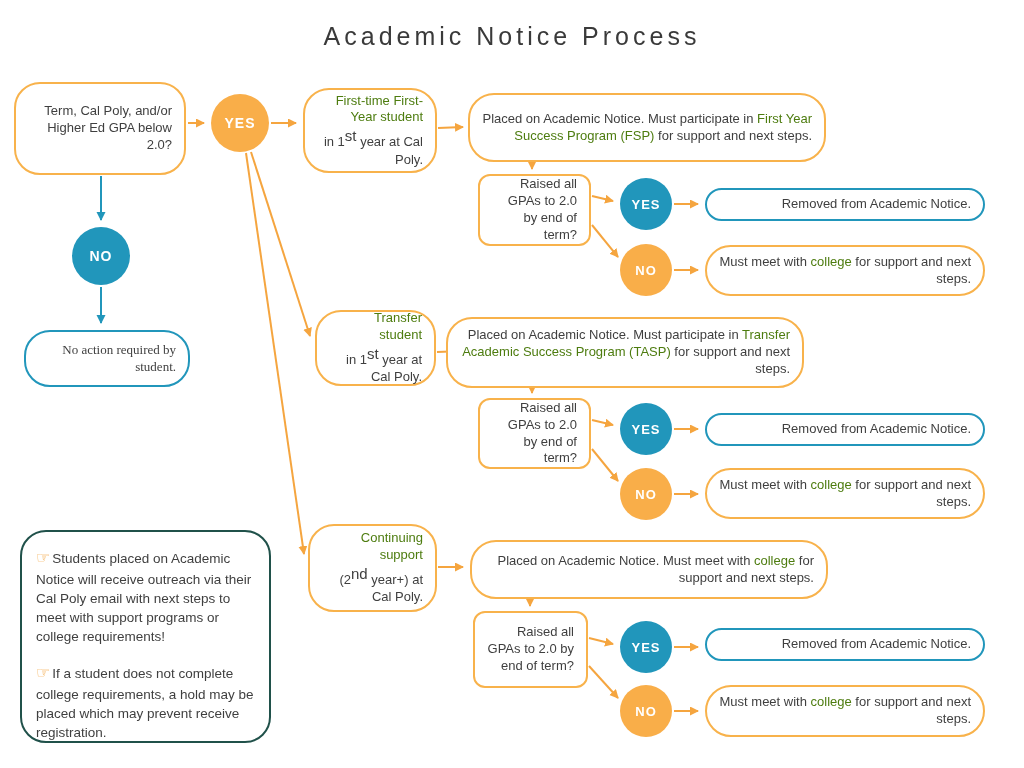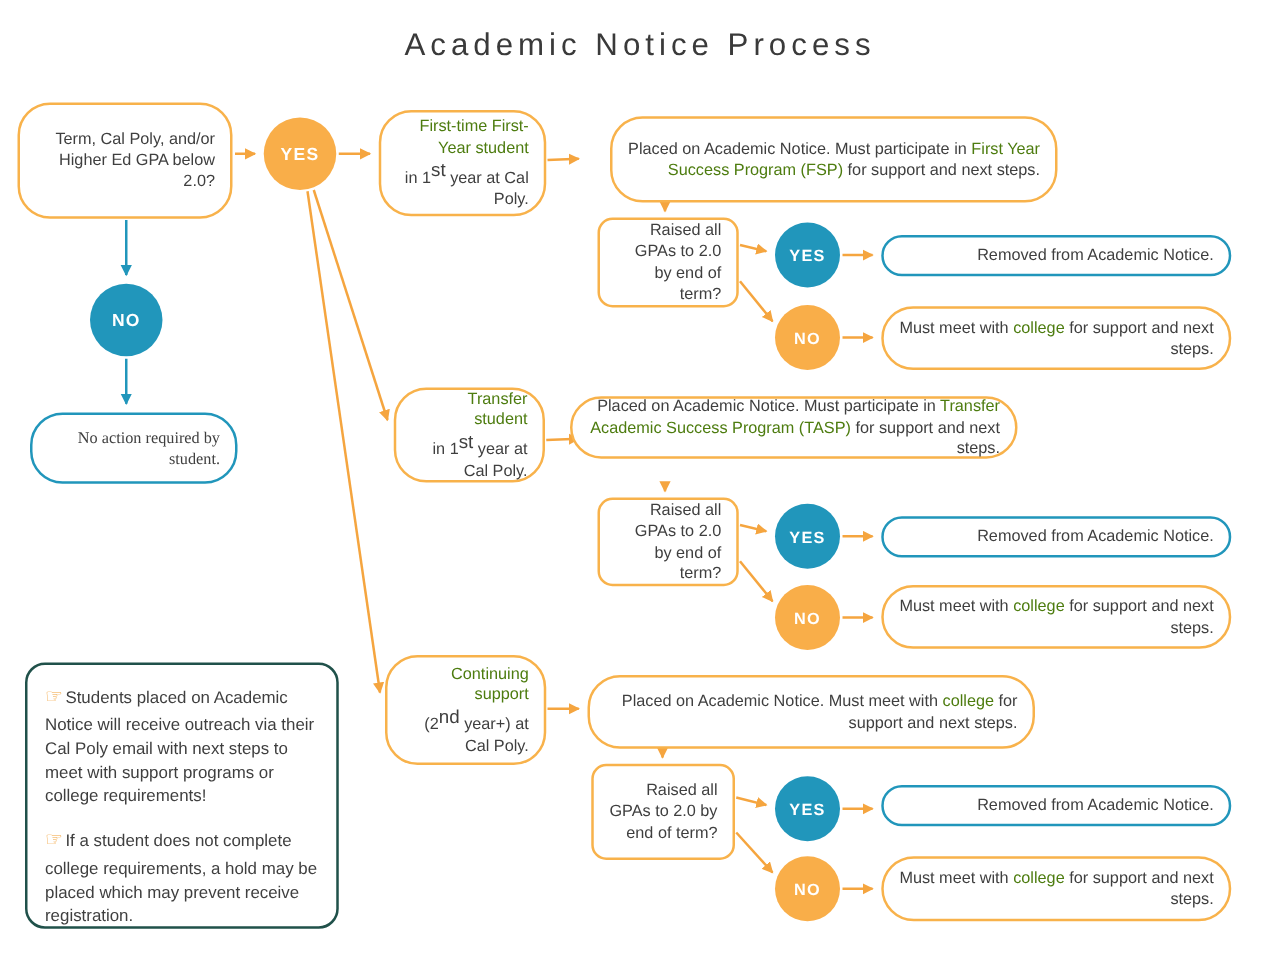--- a/index.html
+++ b/index.html
@@ -30,21 +30,21 @@
     color:#ffffff; font-weight:bold; font-size:14px; letter-spacing:1px;
   }
   .circle.orange { background:#F9AE49; }
   .circle.blue   { background:#2196BB; }
   .big-circle { width:58px; height:58px; }
   .sm-circle  { width:52px; height:52px; font-size:13px; }
   b { font-weight:normal; color:#4d7c0f; }
   sup { font-size:15px; vertical-align:super; }
   .note-box {
     position:absolute; z-index:2; background:#fff;
-    border-radius:16px; padding:15px 14px;
+    border-radius:26px; padding:15px 14px;
     font-size:13.5px; line-height:1.42; text-align:left;
   }
   .note-box p + p { margin-top:16px; }
   .pointer { color:#F2A33C; font-size:16px; margin-right:2px; }
   .r26 { border-radius:26px; }
   .r22 { border-radius:12px; }
   .pill { border-radius:18px; }
 </style>
 </head>
 <body>
@@ -111,21 +111,21 @@
   <span>YES</span>
 </div>
 
 <div class="node orange-border r26" style="left:303px;top:88px;width:134px;height:85px;">
   <p>
     <b>First-time First-Year student</b><br>
     <span>in 1</span><sup>st</sup><span> year at Cal Poly.</span>
   </p>
 </div>
 
-<div class="node orange-border r26" style="left:488px;top:93px;width:358px;height:69px;">
+<div class="node orange-border r26" style="left:468px;top:93px;width:358px;height:69px;">
   <p>
     <span>Placed on Academic Notice. Must participate in </span><b>First Year Success Program (FSP)</b><span> for support and next steps.</span>
   </p>
 </div>
 
 <div class="node orange-border r22" style="left:478px;top:174px;width:113px;height:72px;">
   <p>Raised all GPAs to 2.0 by end of term?</p>
 </div>
 
 <div class="circle blue sm-circle" style="left:620px;top:178px;">
@@ -145,21 +145,21 @@
   </p>
 </div>
 
 <div class="node orange-border r26" style="left:315px;top:310px;width:121px;height:76px;">
   <p>
     <b>Transfer student</b><br>
     <span>in 1</span><sup>st</sup><span> year at Cal Poly.</span>
   </p>
 </div>
 
-<div class="node orange-border r26" style="left:456px;top:317px;width:358px;height:50px;">
+<div class="node orange-border r26" style="left:446px;top:317px;width:358px;height:71px;">
   <p>
     <span>Placed on Academic Notice. Must participate in </span><b>Transfer Academic Success Program (TASP)</b><span> for support and next steps.</span>
   </p>
 </div>
 
 <div class="node orange-border r22" style="left:478px;top:398px;width:113px;height:71px;">
   <p>Raised all GPAs to 2.0 by end of term?</p>
 </div>
 
 <div class="circle blue sm-circle" style="left:620px;top:403px;">

